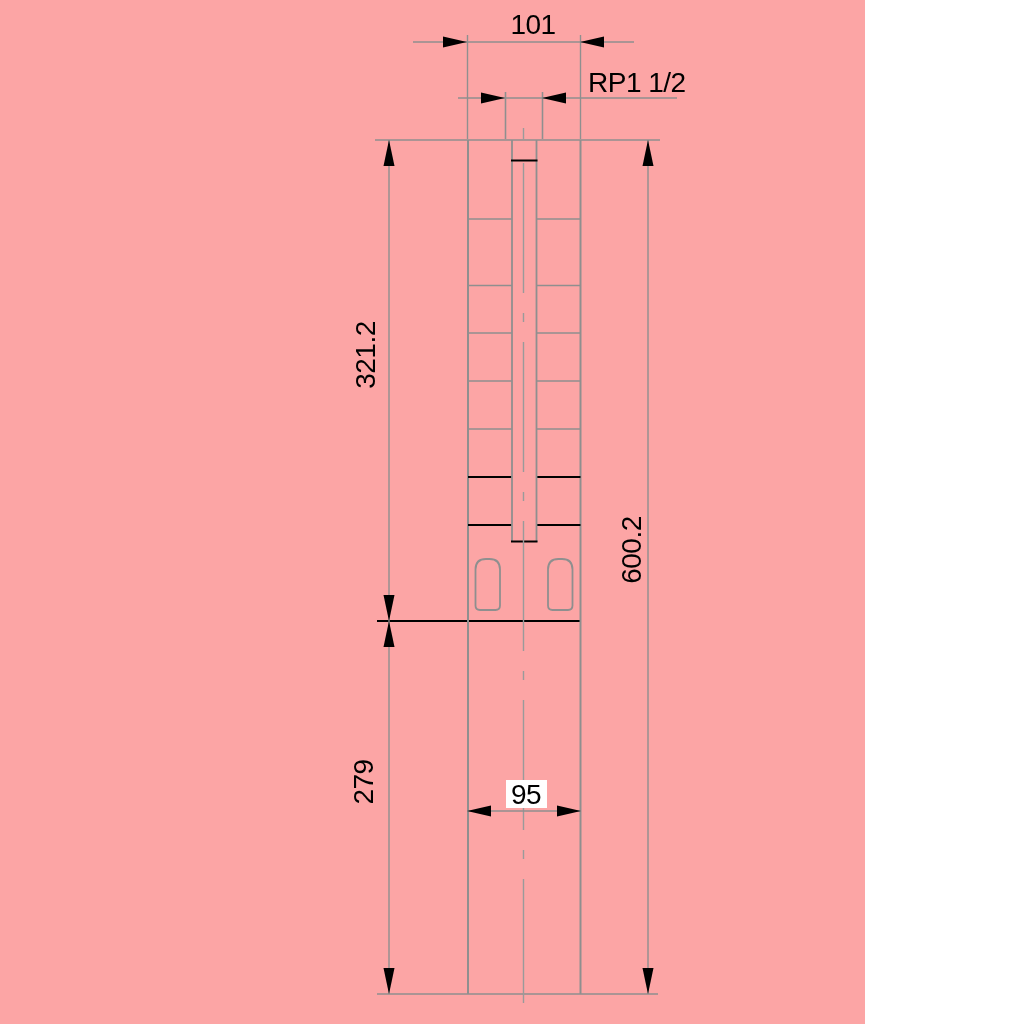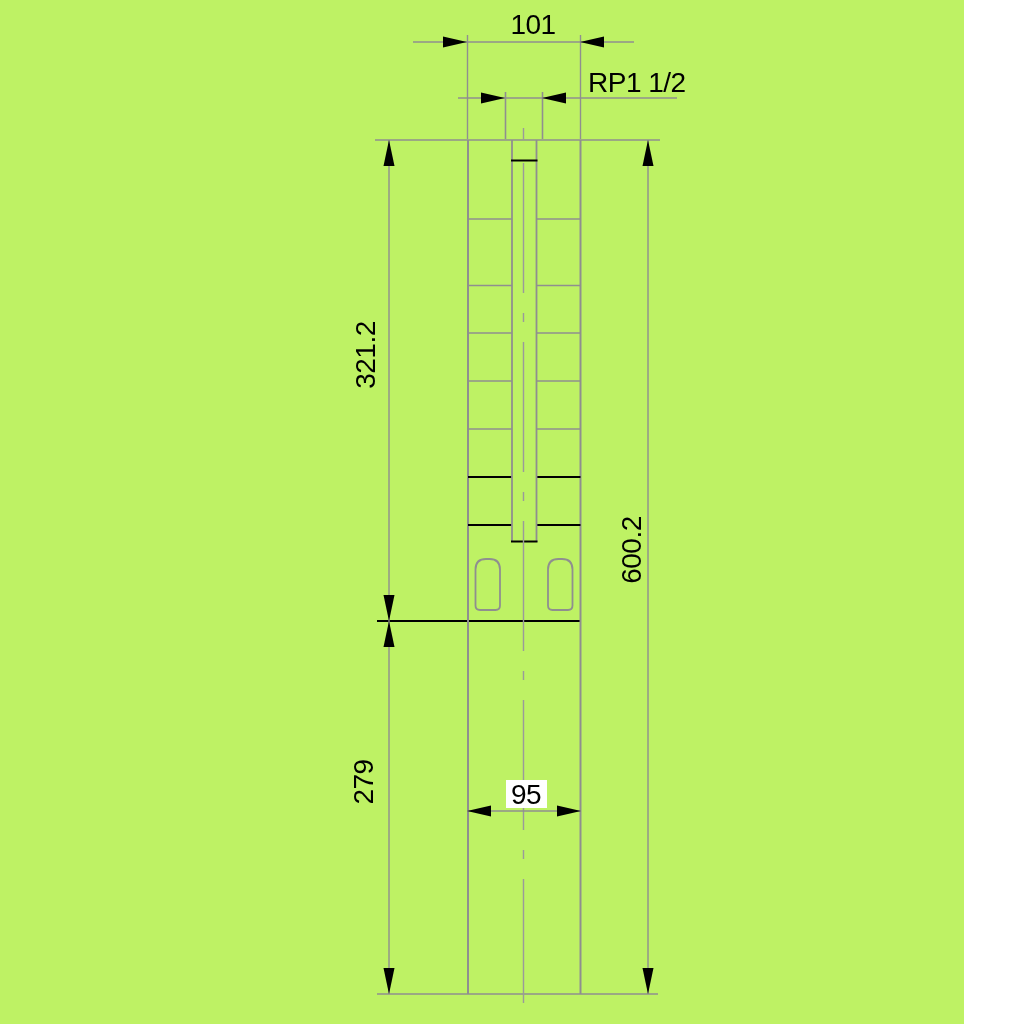--- a/index.html
+++ b/index.html
@@ -2,23 +2,23 @@
 <html><head>
 <meta charset="utf-8">
 <style>
   html, body {
     margin: 0;
     padding: 0;
     background: #ffffff;
   }
   #canvas {
     position: relative;
-    width: 964px;
+    width: 865px;
     height: 1024px;
-    background: #bef264;
+    background: #fca5a5;
     overflow: hidden;
   }
   svg {
     display: block;
   }
   text {
     font-family: "Liberation Sans", sans-serif;
     font-size: 28px;
     letter-spacing: -0.5px;
     fill: #000000;

